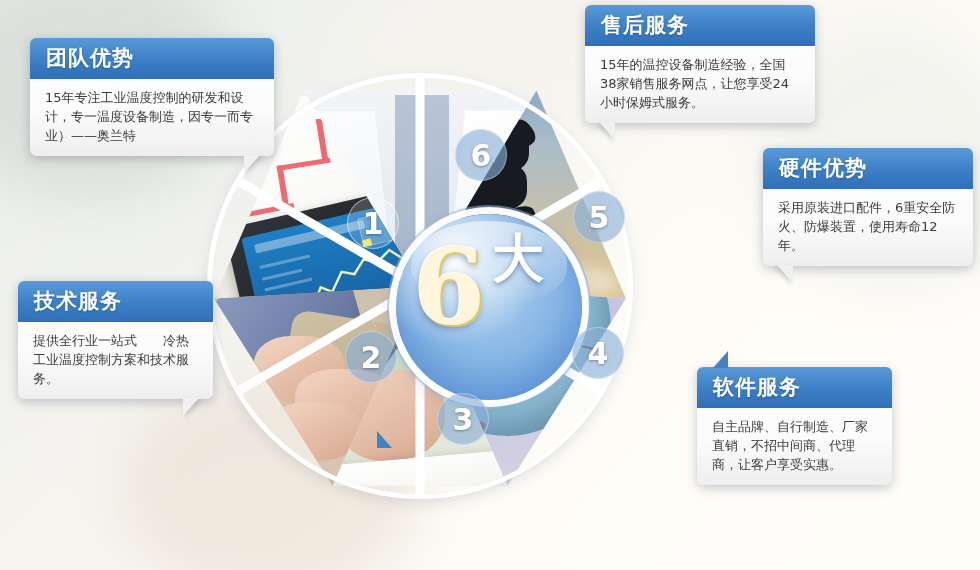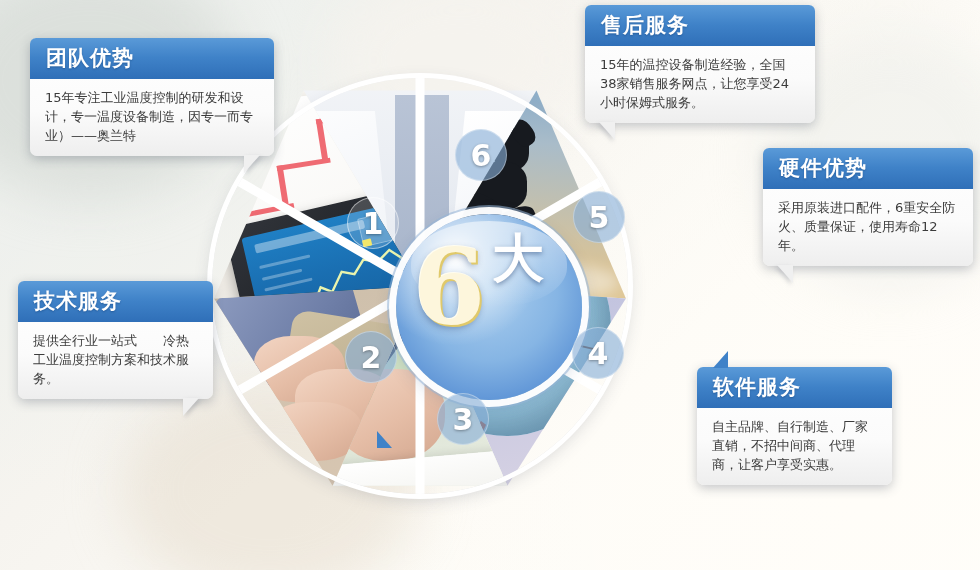--- a/index.html
+++ b/index.html
@@ -553,21 +553,21 @@
   </div>
 
   <div class="card" id="card-after">
     <div class="card-hd">售后服务</div>
     <div class="card-bd">15年的温控设备制造经验，全国38家销售服务网点，让您享受24小时保姆式服务。</div>
     <div class="tail tail-bl"></div>
   </div>
 
   <div class="card" id="card-hardware">
     <div class="card-hd">硬件优势</div>
-    <div class="card-bd">采用原装进口配件，6重安全防火、质量保证，使用寿命12年。</div>
+    <div class="card-bd">采用原装进口配件，6重安全防火、防爆装置，使用寿命12年。</div>
     <div class="tail tail-bl"></div>
   </div>
 
   <div class="card" id="card-software">
     <div class="card-hd">软件服务</div>
     <div class="card-bd">自主品牌、自行制造、厂家直销，不招中间商、代理商，让客户享受实惠。</div>
     <div class="tail tail-tl"></div>
   </div>
 
   <div class="card" id="card-tech">

